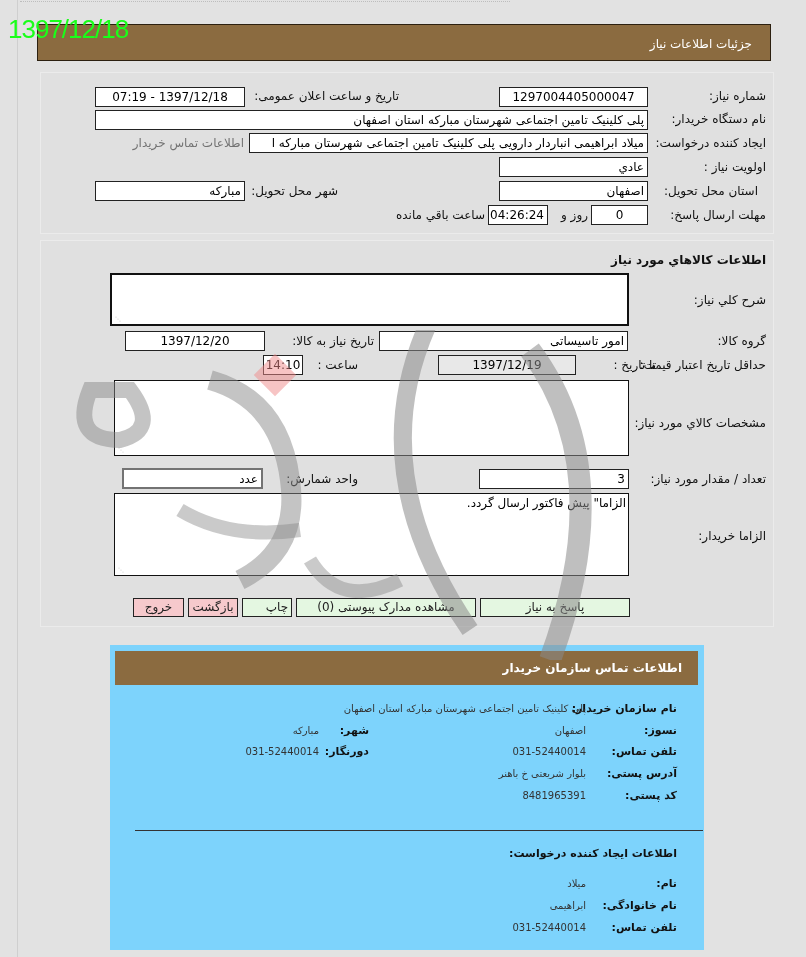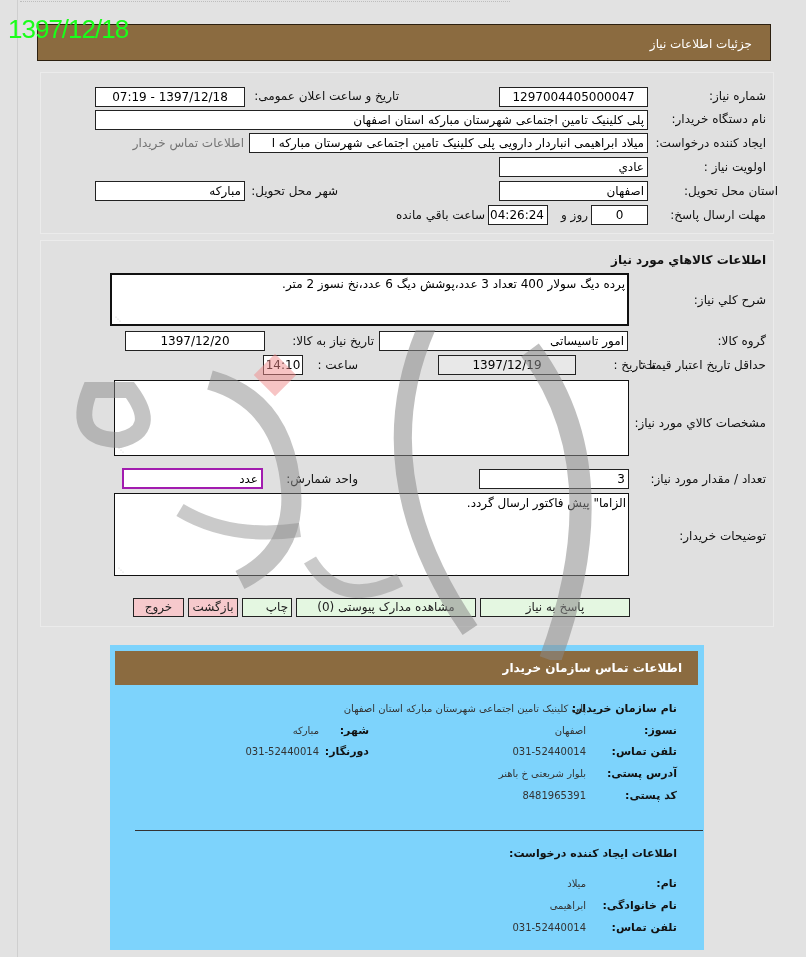--- a/index.html
+++ b/index.html
@@ -24,21 +24,21 @@
   .panel { position:absolute; left:40px; top:72px; width:732px; height:160px; background:#e0e0e0; border:1px solid #ebebeb; }
   .panel2 { position:absolute; left:40px; top:240px; width:732px; height:385px; background:#e0e0e0; border:1px solid #ebebeb; }
 
   .lbl { position:absolute; direction:rtl; white-space:nowrap; font-size:12px; color:#111; }
   .box {
     position:absolute; background:#fff; border:1px solid #222; box-sizing:border-box;
     direction:rtl; white-space:nowrap; overflow:hidden; font-size:12px; padding:0 3px; line-height:18px;
   }
   .box.center { text-align:center; }
   .box.gray { background:#e8e8e8; }
-  .box.thick { border:2px solid #a21caf; }
+  .box.thick { border:2px solid #737373; }
   .link { position:absolute; color:#737373; direction:rtl; white-space:nowrap; font-size:12px; }
   .sect-title { position:absolute; direction:rtl; font-weight:bold; font-size:12px; color:#111;text-align:center; }
   .ta {
     position:absolute; background:#fff; border:1px solid #111; box-sizing:border-box;
     direction:rtl; padding:2px 2px; font-size:12px;
   }
   .grip { position:absolute; left:3px; bottom:2px; width:6px; height:6px; color:#aaa; font-size:6px; line-height:6px; }
   .btn {
     position:absolute; height:19px; box-sizing:border-box; border:1px solid #222;
     text-align:center; font-size:12px; line-height:17px; direction:rtl; color:#222;
@@ -81,36 +81,35 @@
 <div class="lbl" style="right:40px; top:112px;">نام دستگاه خریدار:</div>
 <div class="box" style="left:95px; top:110px; width:553px; height:20px;">پلی کلینیک تامین اجتماعی شهرستان مبارکه استان اصفهان</div>
 
 <div class="lbl" style="right:40px; top:136px;">ایجاد کننده درخواست:</div>
 <div class="box" style="left:249px; top:133px; width:399px; height:20px;">میلاد ابراهیمی انباردار دارویی پلی کلینیک تامین اجتماعی شهرستان مبارکه ا</div>
 <div class="link" style="right:562px; top:136px;">اطلاعات تماس خریدار</div>
 
 <div class="lbl" style="right:40px; top:160px;">اولویت نیاز :</div>
 <div class="box" style="left:499px; top:157px; width:149px; height:20px;">عادي</div>
 
-<div class="lbl" style="right:28px; top:184px;">استان محل تحویل:</div>
+<div class="lbl" style="right:48px; top:184px;">استان محل تحویل:</div>
 <div class="box" style="left:499px; top:181px; width:149px; height:20px;">اصفهان</div>
 <div class="lbl" style="right:468px; top:184px;">شهر محل تحویل:</div>
 <div class="box" style="left:95px; top:181px; width:150px; height:20px;">مبارکه</div>
 
 <div class="lbl" style="right:40px; top:208px;">مهلت ارسال پاسخ:</div>
 <div class="box center" style="left:591px; top:205px; width:57px; height:20px;">0</div>
 <div class="lbl" style="right:218px; top:208px;">روز و</div>
 <div class="box center" style="left:488px; top:205px; width:60px; height:20px;">04:26:24</div>
 <div class="lbl" style="right:321px; top:208px;">ساعت باقي مانده</div>
 
 <div class="sect-title" style="right:40px; top:253px;">اطلاعات کالاهاي مورد نياز</div>
 
 <div class="lbl" style="right:40px; top:293px;">شرح کلي نياز:</div>
 <div class="ta" style="left:110px; top:273px; width:519px; height:53px; border-width:2px;">
-  <span>پرده دیگ سولار 400 تعداد 3 عدد،پوشش دیگ 6 عدد،نخ نسوز 2 متر.</span>
   <span class="grip">⋰</span>
 </div>
 
 <div class="lbl" style="right:40px; top:334px;">گروه کالا:</div>
 <div class="box" style="left:379px; top:331px; width:249px; height:20px;padding-left:23px;">امور تاسیساتی</div>
 <div class="lbl" style="right:432px; top:334px;">تاریخ نیاز به کالا:</div>
 <div class="box center" style="left:125px; top:331px; width:140px; height:20px;">1397/12/20</div>
 
 <div class="lbl" style="right:40px; top:358px;">حداقل تاریخ اعتبار قیمت:</div>
 <div class="lbl" style="right:150px; top:358px;">تا تاریخ :</div>
@@ -122,21 +121,21 @@
 <div class="ta" style="left:114px; top:380px; width:515px; height:76px;">
   <span></span>
   <span class="grip">⋰</span>
 </div>
 
 <div class="lbl" style="right:40px; top:472px;">تعداد / مقدار مورد نیاز:</div>
 <div class="box" style="left:479px; top:469px; width:150px; height:20px;">3</div>
 <div class="lbl" style="right:448px; top:472px;">واحد شمارش:</div>
 <div class="box thick" style="left:122px; top:468px; width:141px; height:21px;">عدد</div>
 
-<div class="lbl" style="right:40px; top:529px;">توضیحات خریدار:</div>
+<div class="lbl" style="right:40px; top:529px;">الزاما خریدار:</div>
 <div class="ta" style="left:114px; top:493px; width:515px; height:83px;">
   <span>الزاما" پیش فاکتور ارسال گردد.</span>
   <span class="grip">⋰</span>
 </div>
 
 <div class="btn green" style="left:480px; top:598px; width:150px;">پاسخ به نیاز</div>
 <div class="btn green" style="left:296px; top:598px; width:180px;">مشاهده مدارک پیوستی (0)</div>
 <div class="btn green" style="left:242px; top:598px; width:50px;padding-left:20px;">چاپ</div>
 <div class="btn pink" style="left:188px; top:598px; width:50px;">بازگشت</div>
 <div class="btn pink" style="left:133px; top:598px; width:51px;">خروج</div>

